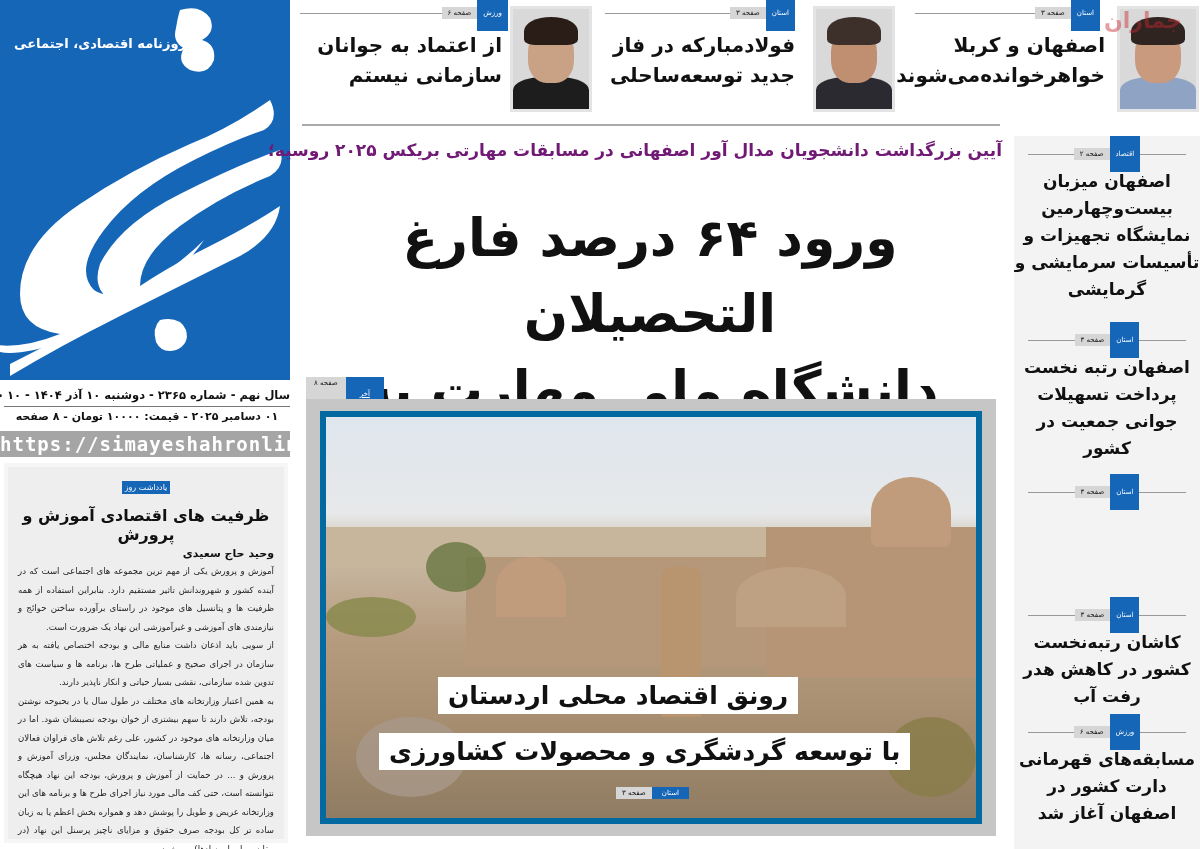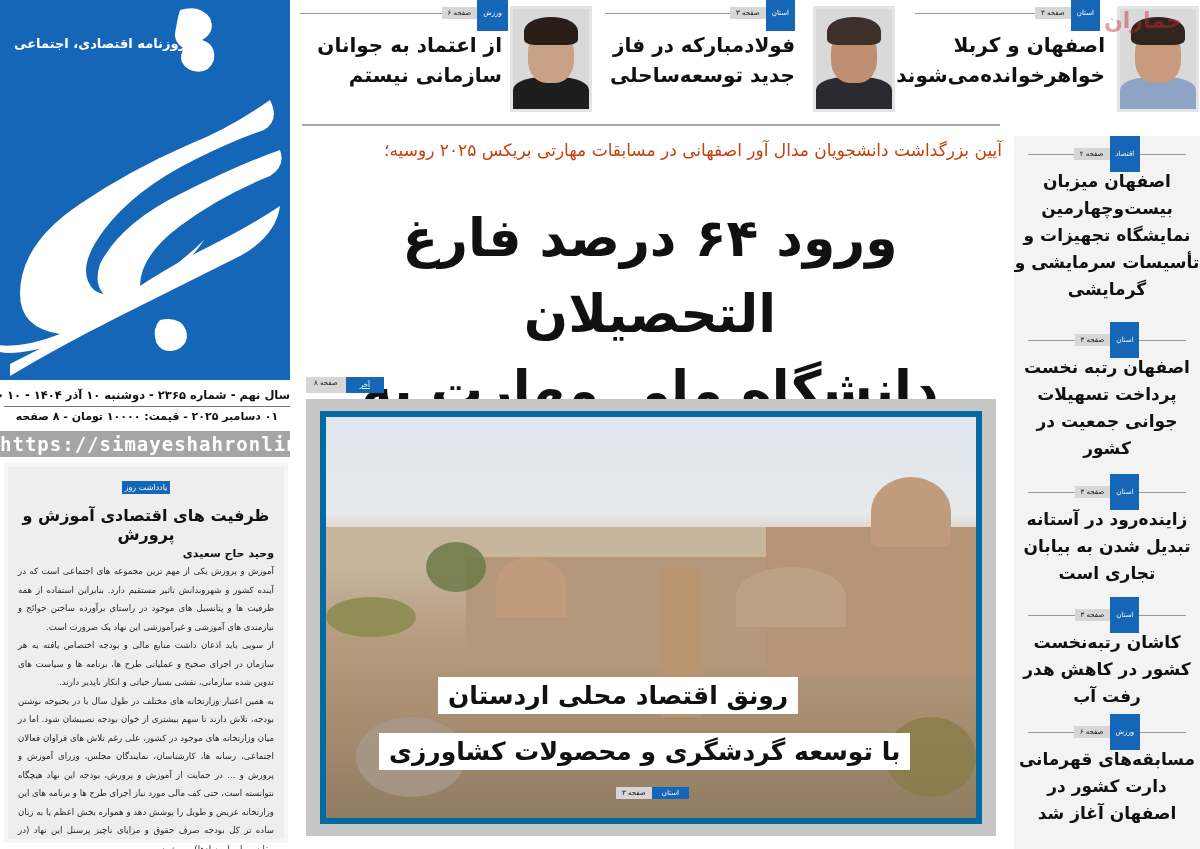--- a/index.html
+++ b/index.html
@@ -28,21 +28,21 @@
   .top-photo .hair { position: absolute; left: 50%; top: 8px; width: 54px; height: 28px; margin-left: -27px; border-radius: 50% 50% 20% 20%; background: #3a2a22; }
   .top-photo .shoulders { position: absolute; left: 0; bottom: 0; width: 100%; height: 32px; border-radius: 40% 40% 0 0; background: #1d1d1d; }
   .top-headline { position: absolute; top: 30px; font-size: 20px; font-weight: bold; line-height: 30px; text-align: right; }
   .tag-row { position: absolute; top: 7px; height: 12px; display: flex; align-items: center; direction: rtl; }
   .tag-row .line { flex: 1; height: 1px; background: #999; }
   .cat-tag { background: #1666b8; color: #fff; font-size: 7px; padding: 13px 6px; line-height: 10px; white-space: nowrap; }
   .page-tag { background: #d6d6d6; color: #111; font-size: 7px; padding: 1px 6px; line-height: 10px; white-space: nowrap; }
 
   
   .main-rule { position: absolute; left: 302px; top: 124px; width: 698px; height: 2px; background: #aaa; }
-  .kicker { position: absolute; left: 300px; top: 140px; width: 702px; font-size: 17px; font-weight: normal; text-align: right; color: #c2410c; white-space: nowrap; }
+  .kicker { position: absolute; left: 300px; top: 140px; width: 702px; font-size: 17px; font-weight: bold; text-align: right; color: #701a75; white-space: nowrap; }
   .headline { position: absolute; left: 300px; top: 200px; width: 700px; font-size: 52px; font-weight: 900; line-height: 76px; text-align: center; letter-spacing: -1px; }
   .headline-tags { position: absolute; left: 306px; top: 377px; display: flex; direction: ltr; justify-content: flex-end; }
 
   
   .photo-frame { position: absolute; left: 306px; top: 399px; width: 690px; height: 437px; background: #c6c6c6; padding: 12px 14px; }
   .photo-inner { position: relative; width: 100%; height: 100%; background: #0369a1; padding: 6px; }
   .photo { position: relative; width: 100%; height: 100%; overflow: hidden;
     background: linear-gradient(to bottom, #dfe6ee 0%, #e7e9ea 24%, #c9b9a4 34%, #b69c7f 55%, #a88e70 75%, #8f7c63 100%); }
   .bldg { position: absolute; background: #b49378; }
   .dome { position: absolute; background: #c09c7c; border-radius: 50% 50% 0 0; }
@@ -133,21 +133,21 @@
 <div class="watermark">جماران</div>
 
 <div class="main-rule"></div>
 <div class="kicker">آیین بزرگداشت دانشجویان مدال آور اصفهانی در مسابقات مهارتی بریکس ۲۰۲۵ روسیه؛</div>
 <div class="headline">
   <div>ورود ۶۴ درصد فارغ التحصیلان</div>
   <div>دانشگاه ملی مهارت به بازار کار</div>
 </div>
 <div class="headline-tags">
   <span class="page-tag" style="padding:1px 8px;">صفحه ۸</span>
-  <span class="cat-tag" style="padding:3px 14px;text-decoration:underline;">آخر</span>
+  <span class="cat-tag" style="padding:12px 14px;text-decoration:underline;">آخر</span>
 </div>
 
 <div class="photo-frame">
   <div class="photo-inner">
     <div class="photo">
       <div class="bldg" style="left:0;top:110px;width:660px;height:40px;background:#c7b59c;"></div>
       <div class="bldg" style="left:140px;top:140px;width:320px;height:110px;background:#b59779;"></div>
       <div class="dome" style="left:170px;top:140px;width:70px;height:60px;"></div>
       <div class="bldg" style="left:335px;top:150px;width:40px;height:150px;background:#b8946f;border-radius:10px 10px 0 0;"></div>
       <div class="bldg" style="left:440px;top:110px;width:210px;height:150px;background:#b69577;"></div>
@@ -186,21 +186,20 @@
     </div>
     <div class="rc-headline">اصفهان رتبه نخست پرداخت تسهیلات جوانی جمعیت در کشور</div>
   </div>
   <div class="rc-item" style="top:350px;">
     <div class="rc-tags">
       <span class="line"></span>
       <span class="cat-tag">استان</span>
       <span class="page-tag">صفحه ۳</span>
       <span class="line"></span>
     </div>
-    <div class="rc-headline">زاینده‌رود در آستانه تبدیل شدن به بیابان تجاری است</div>
   </div>
   <div class="rc-item" style="top:473px;">
     <div class="rc-tags">
       <span class="line"></span>
       <span class="cat-tag">استان</span>
       <span class="page-tag">صفحه ۳</span>
       <span class="line"></span>
     </div>
     <div class="rc-headline">کاشان رتبه‌نخست کشور در کاهش هدر رفت آب</div>
   </div>

